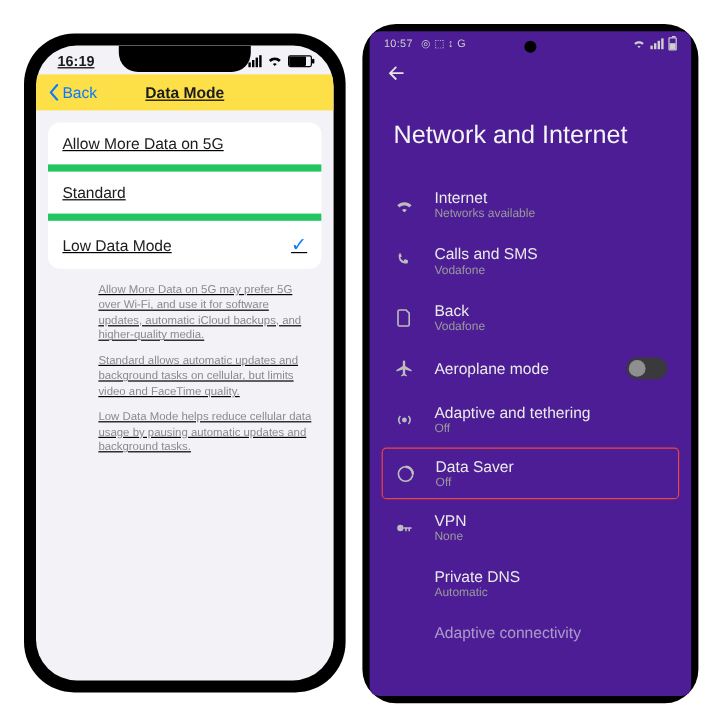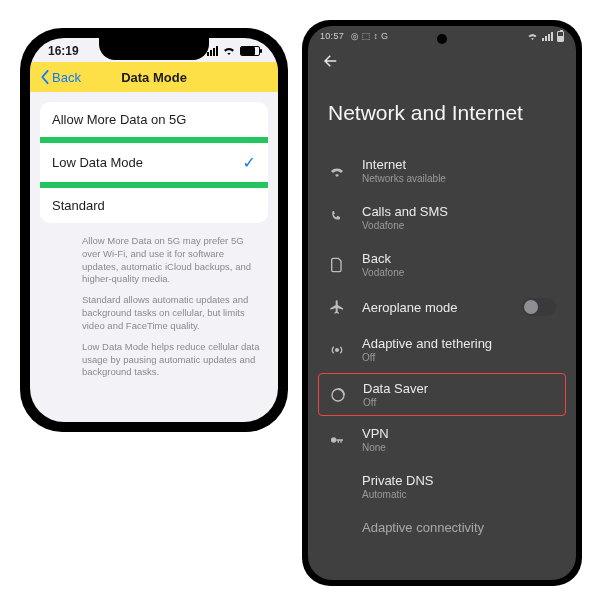--- a/index.html
+++ b/index.html
@@ -10,24 +10,25 @@
     font-family: -apple-system, "Helvetica Neue", Arial, sans-serif;
     position: relative;
     overflow: hidden;
   }
   .stage { position:absolute; inset:0; }
 
   
   .iphone {
     position:absolute;
     left: 20px; top: 28px;
-    width: 268px; height: 404px;
+    width: 268px; height: 549px;
     border-radius: 42px;
     background:#000;
     padding:10px;
+    text-decoration:underline;
   }
   .iphone-screen{
     width:100%; height:100%;
     background:#f2f2f7;
     border-radius:34px;
     overflow:hidden;
     position:relative;
     font-size:12px;
     color:#1c1c1e;
   }
@@ -79,22 +80,22 @@
   .android{
     position:absolute;
     left: 302px; top: 20px;
     width: 280px; height: 566px;
     border-radius: 28px;
     background:#000;
     padding:6px;
   }
   .and-screen{
     width:100%;height:100%;
-    background:#404040;
-    border-radius:24px;
+    background:#4c1d95;
+    border-radius:8px;
     overflow:hidden;
     color:#e6e6e6;
     position:relative;
     font-size:12px;
   }
   .and-punch{
     position:absolute; top:8px; left:50%; transform:translateX(-50%);
     width:10px;height:10px;background:#000;border-radius:50%; z-index:5;
   }
   .and-status{
@@ -170,25 +171,25 @@
           <span>Back</span>
         </div>
         <div class="title">Data Mode</div>
       </div>
 
       <div class="ios-list">
         <div class="ios-row">
           <span>Allow More Data on 5G</span>
         </div>
         <div class="ios-row">
+          <span>Standard</span>
+        </div>
+        <div class="ios-row">
           <span>Low Data Mode</span>
           <span class="ios-check">✓</span>
-        </div>
-        <div class="ios-row">
-          <span>Standard</span>
         </div>
       </div>
 
       <div class="ios-footer">
         <p>Allow More Data on 5G may prefer 5G over Wi-Fi, and use it for software updates, automatic iCloud backups, and higher-quality media.</p>
         <p>Standard allows automatic updates and background tasks on cellular, but limits video and FaceTime quality.</p>
         <p>Low Data Mode helps reduce cellular data usage by pausing automatic updates and background tasks.</p>
       </div>
     </div>
   </div>

